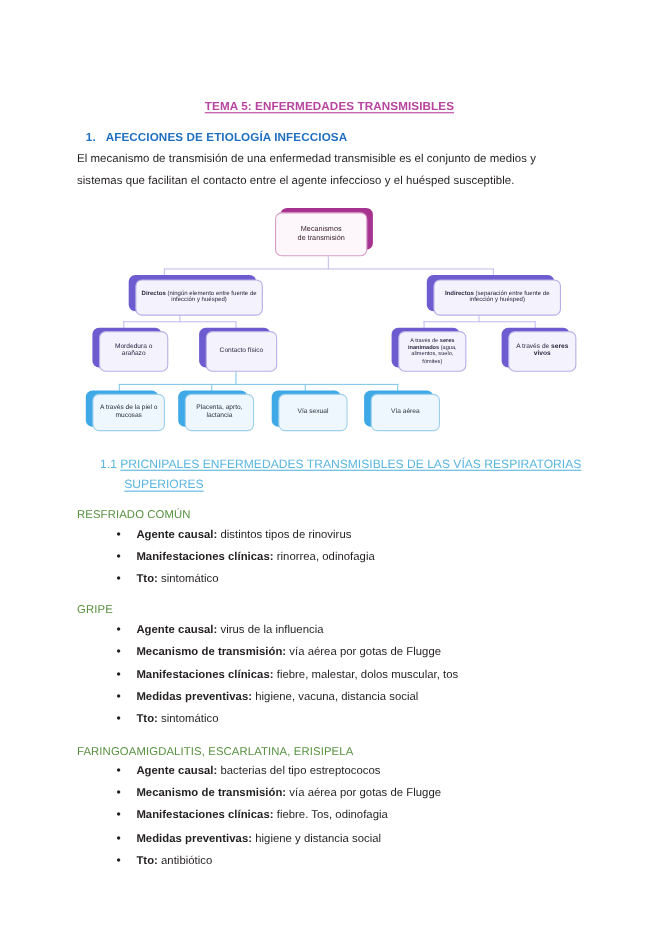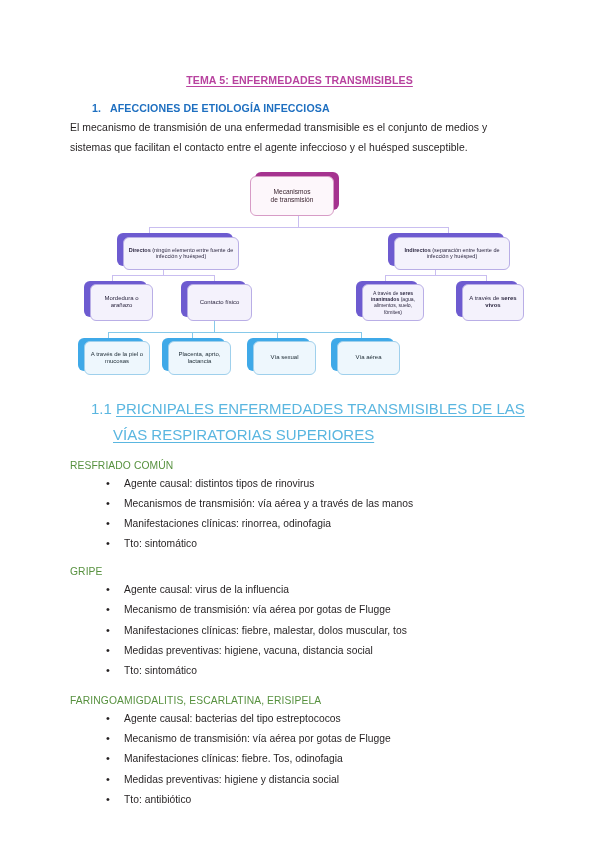--- a/index.html
+++ b/index.html
@@ -9,58 +9,58 @@
     font-family:"Liberation Sans","DejaVu Sans",sans-serif;
     color:#231f20;
     -webkit-font-smoothing:antialiased;
     overflow:hidden;
     position:relative;
   }
   .page{
     position:relative;
     width:599px;height:672px;
     box-sizing:border-box;
-    padding:60px 70px 0 70px;
+    padding:77px 70px 0 70px;
   }
 
   
   .doc-title{
     text-align:center;
     font-size:10.6px;
     font-weight:bold;
     color:#b8439f;
     letter-spacing:.1px;
     text-decoration:underline;
     text-underline-offset:2px;
     margin:14px 0 0 0;
     padding:0;
   }
   .h-num{
-    margin:16px 0 4px 14px;
+    margin:16px 0 4px 0;
     font-size:10.6px;
     font-weight:bold;
     color:#1e6fc0;
     letter-spacing:.1px;
     padding-left:28px;
     text-indent:-20px;
   }
   .h-num .num{margin-right:9px;}
 
   .body-par{
     font-size:10.4px;
     line-height:1.92;
     color:#231f20;
     margin:2px 0 12px 0;
     letter-spacing:.05px;
     max-width:430px;
   }
 
   .h-sub{
     margin:14px 0 2px 0;
-    font-size:15px;
+    font-size:11px;
     color:#5ab6e0;
     padding-left:43px;
     text-indent:-22px;
     line-height:1.72;
     max-width:420px;
   }
   .h-sub span.sub-link{
     text-decoration:underline;
     text-underline-offset:2px;
   }
@@ -86,21 +86,21 @@
     letter-spacing:.02px;
   }
   ul.facts li::before{
     content:"\2022";
     position:absolute;
     left:36px;
     top:-1px;
     font-size:11px;
     color:#231f20;
   }
-  ul.facts b{font-weight:normal;}
+  ul.facts b{font-weight:bold;}
 
   
   .diagram{
     position:relative;
     width:459px;
     height:212px;
     margin:12px 0 0 0;
   }
   .node{
     position:absolute;
@@ -259,21 +259,20 @@
   <div class="h-sub">
     <span>1.1</span>
     <span class="sub-link">PRICNIPALES ENFERMEDADES TRANSMISIBLES DE LAS VÍAS RESPIRATORIAS SUPERIORES</span>
   </div>
 
   <div>
     <div>
       <div class="h-dis">RESFRIADO COMÚN</div>
       <ul class="facts">
         <li><b>Agente causal:</b><span> distintos tipos de rinovirus</span></li>
-        <li><b>Mecanismos de transmisión:</b><span> vía aérea y a través de las manos</span></li>
         <li><b>Manifestaciones clínicas:</b><span> rinorrea, odinofagia</span></li>
         <li><b>Tto:</b><span> sintomático</span></li>
       </ul>
     </div>
 
     <div>
       <div class="h-dis">GRIPE</div>
       <ul class="facts">
         <li><b>Agente causal:</b><span> virus de la influencia</span></li>
         <li><b>Mecanismo de transmisión:</b><span> vía aérea por gotas de Flugge</span></li>

